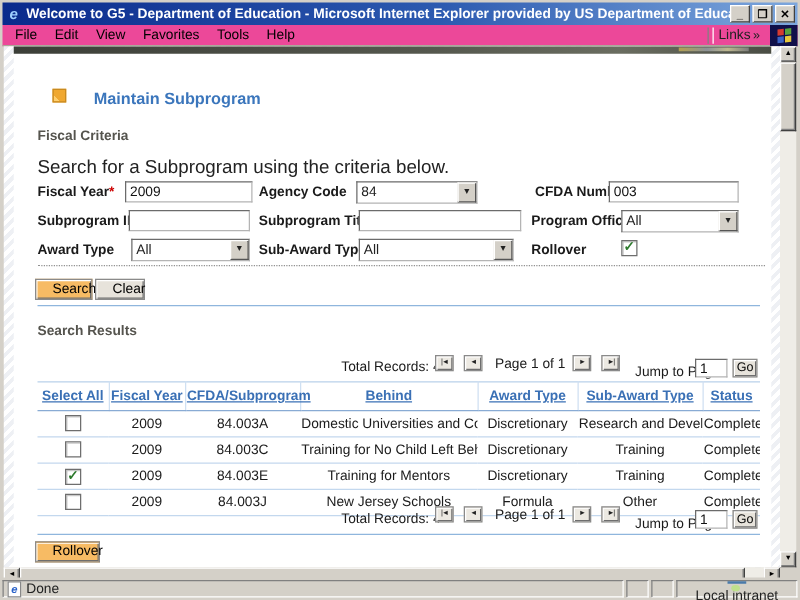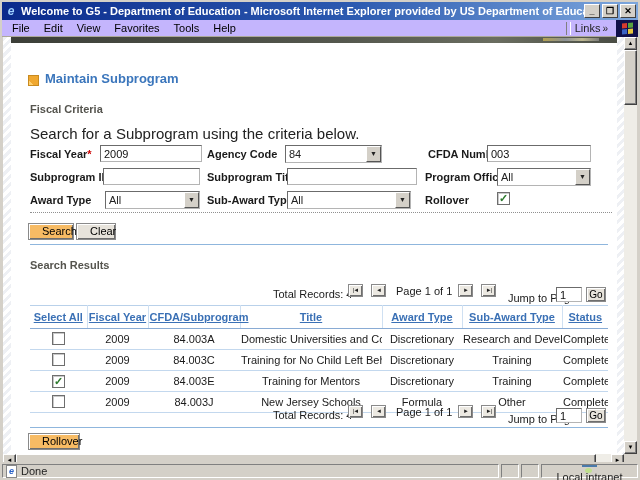--- a/index.html
+++ b/index.html
@@ -13,21 +13,21 @@
     display:flex;align-items:center;padding:0 2px;box-sizing:border-box;}
   .ie-icon{width:14px;height:14px;margin-right:3px;color:#9fd0ff;font-weight:bold;
     font-size:12px;line-height:14px;text-align:center;font-style:italic;}
   .title-text{color:#fff;font-weight:bold;font-size:11px;white-space:nowrap;overflow:hidden;flex:1;}
   .tb-btns{display:flex;gap:2px;}
   .tb-btn{width:16px;height:14px;background:#d4d0c8;border:1px solid;
     border-color:#fff #404040 #404040 #fff;font-size:9px;line-height:12px;
     text-align:center;color:#000;font-weight:bold;box-sizing:border-box;}
 
   
-  .menubar{position:absolute;left:2px;top:20px;right:2px;height:17px;background:#c4b5fd;
+  .menubar{position:absolute;left:2px;top:20px;right:2px;height:17px;background:#ec4899;
     display:flex;align-items:center;border-bottom:1px solid #aca899;box-sizing:border-box;}
   .menu-items{display:flex;gap:14px;padding-left:10px;flex:1;}
   .menu-item{color:#000;}
   .links-sep{width:3px;height:13px;border-left:1px solid #808080;border-right:1px solid #fff;margin:0 4px;}
   .links-label{margin-right:2px;}
   .links-chev{font-size:10px;margin-right:8px;}
   .throbber{width:22px;height:17px;background:#10104a;display:flex;align-items:center;
     justify-content:center;}
   .flag{display:grid;grid-template-columns:5px 5px;grid-template-rows:5px 5px;gap:1px;transform:skewY(-6deg);}
   .flag i{display:block;}
@@ -39,21 +39,21 @@
   .content-bg{position:absolute;left:8px;right:7px;top:0;bottom:0;background:#fff;}
 
   .banner-strip{position:absolute;left:8px;right:7px;top:0;height:6px;
     background:linear-gradient(90deg,#3c3f38 0%,#55584e 55%,#6a6d60 80%,#4a4d44 100%);}
   .banner-strip::after{content:"";position:absolute;right:18px;top:1px;width:56px;height:3px;
     background:linear-gradient(90deg,#c8b050,#9aa0a8 40%,#d8d0a0 70%,#888);opacity:.8;}
 
   .navbar{position:absolute;left:8px;right:7px;top:6px;height:21px;background:#5e93cb;}
   .nav-item{position:absolute;top:4px;color:#fff;font-weight:bold;font-size:11px;}
 
-  .page-title-row{position:absolute;left:25px;top:34px;display:flex;align-items:flex-end;gap:6px;}
+  .page-title-row{position:absolute;left:39px;top:34px;display:flex;align-items:flex-start;gap:22px;}
   .bullet-icon{width:9px;height:9px;background:#f0a830;border:1px solid #c88a20;
     background-image:linear-gradient(45deg,#ffd070 25%,transparent 25%);}
   .page-title{color:#3b76bc;font-weight:bold;font-size:13px;}
 
   .section-heading{position:absolute;color:#55544e;font-weight:bold;font-size:11px;}
   .instructions{position:absolute;color:#222;font-size:15px;}
 
   
   .flabel{position:absolute;font-weight:bold;color:#1a1a1a;white-space:nowrap;}
   .req{color:#cc0000;font-weight:bold;}
@@ -231,21 +231,21 @@
           <col style="width:142px">
           <col style="width:80px">
           <col style="width:100px">
           <col style="width:46px">
         </colgroup>
       <tbody>
           <tr>
         <th>Select All</th>
         <th>Fiscal Year</th>
         <th>CFDA/Subprogram</th>
-        <th>Title</th>
+        <th>Behind</th>
         <th>Award Type</th>
         <th>Sub-Award Type</th>
         <th>Status</th>
       </tr>
       <tr>
         <td><div class="cb"></div></td>
         <td>2009</td>
         <td>84.003A</td>
         <td>Domestic Universities and Colleges</td>
         <td>Discretionary</td>

